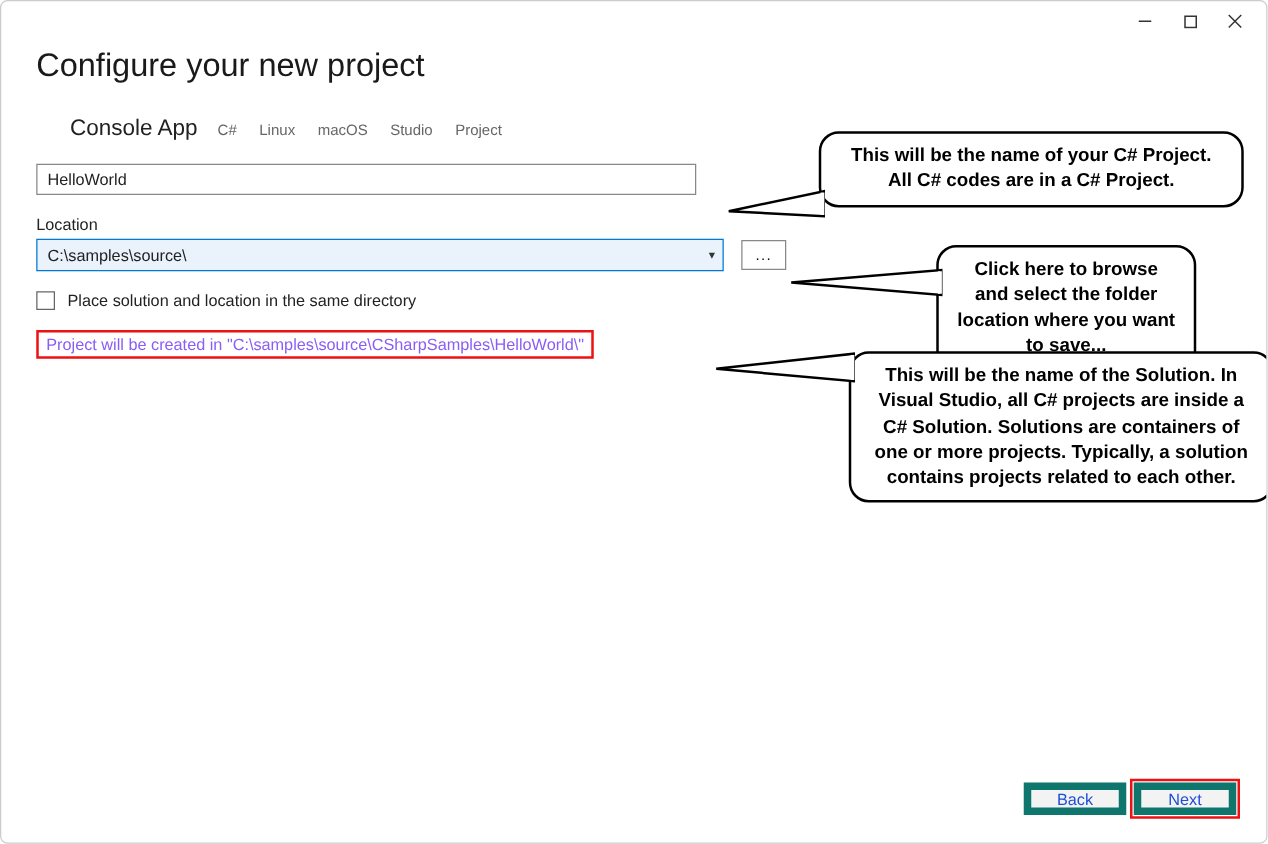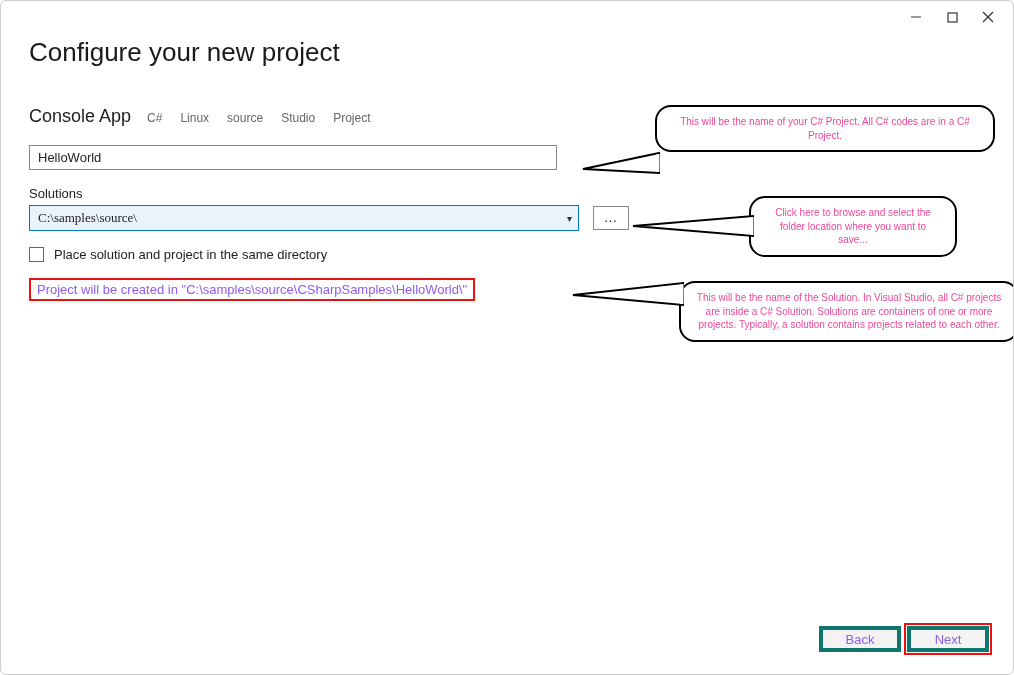--- a/index.html
+++ b/index.html
@@ -27,32 +27,33 @@
     display: flex; align-items: center; justify-content: center;
     color: #333;
   }
   .content {
     padding: 36px 28px 0 28px;
   }
   h1 {
     font-size: 26px;
     font-weight: 500;
     color: #1a1a1a;
-    margin-bottom: 38px;
+    margin-bottom: 24px;
   }
   .subhead {
     display: flex;
     align-items: baseline;
     gap: 16px;
     margin-bottom: 18px;
   }
   .subhead .app-type {
     font-size: 18px;
     font-weight: 400;
     color: #222;
+    margin-left: 27px;
   }
   .tags {
     display: flex;
     gap: 18px;
   }
   .tag {
     font-size: 12px;
     color: #666;
   }
   .field-label {
@@ -89,21 +90,20 @@
     width: 550px;
     height: 26px;
     border: 1px solid #0078d4;
     background: #eaf2fb;
     display: flex;
     align-items: center;
     padding: 0 6px 0 8px;
     font-size: 13px;
     color: #222;
     justify-content: space-between;
-    font-family: Liberation Serif, serif;
   }
   .combo .chev {
     font-size: 10px;
     color: #333;
   }
   .browse-btn {
     width: 36px; height: 24px;
     border: 1px solid #888;
     background: #fff;
     font-size: 12px;
@@ -136,43 +136,44 @@
     position: absolute;
     bottom: 22px;
     right: 24px;
     display: flex;
     gap: 6px;
     align-items: center;
   }
   .btn {
     width: 82px;
     height: 26px;
-    border: 4px solid #0f766e;
+    border: 6px solid #0f766e;
     background: #f3f3f3;
     font-size: 13px;
     display: flex;
     align-items: center;
     justify-content: center;
-    color: #8b5cf6;
+    color: #1d4ed8;
   }
   .btn-hl {
     outline: 2px solid #e11;
     outline-offset: 1px;
   }
   
   .callout {
     position: absolute;
     border: 2px solid #000;
     border-radius: 16px;
     background: #fff;
     padding: 8px 14px;
-    font-size: 10px;
+    font-size: 15px;
     text-align: center;
     line-height: 1.35;
-    color: #ec4899;
+    color: #000000;
+    font-weight: bold;
   }
   .callout svg.tail {
     position: absolute;
     overflow: visible;
   }
 </style>
 </head>
 <body>
 
 <div class="titlebar">
@@ -195,50 +196,50 @@
 </div>
 
 <div class="content">
   <h1>Configure your new project</h1>
 
   <div class="subhead">
     <div class="app-type">Console App</div>
     <div class="tags">
       <span class="tag">C#</span>
       <span class="tag">Linux</span>
-      <span class="tag">source</span>
+      <span class="tag">macOS</span>
       <span class="tag">Studio</span>
       <span class="tag">Project</span>
     </div>
   </div>
 
   
   <div class="row">
     <input class="text-input" value="HelloWorld" style="">
   </div>
 
   
   <div class="row">
-    <div class="field-label">Solutions</div>
+    <div class="field-label">Location</div>
     <div class="loc-row">
       <div class="combo">
         <span>C:\samples\source\</span>
         <span class="chev">▾</span>
       </div>
       <div class="browse-btn">...</div>
     </div>
   </div>
 
   
   <div class="row">
   </div>
 
   <div class="checkbox-row">
     <div class="checkbox"></div>
-    <span>Place solution and project in the same directory</span>
+    <span>Place solution and location in the same directory</span>
   </div>
 
   <div class="path-box">Project will be created in "C:\samples\source\CSharpSamples\HelloWorld\"</div>
 </div>
 
 <div class="footer">
   <div class="btn">Back</div>
   <div class="btn btn-hl">Next</div>
 </div>
 

